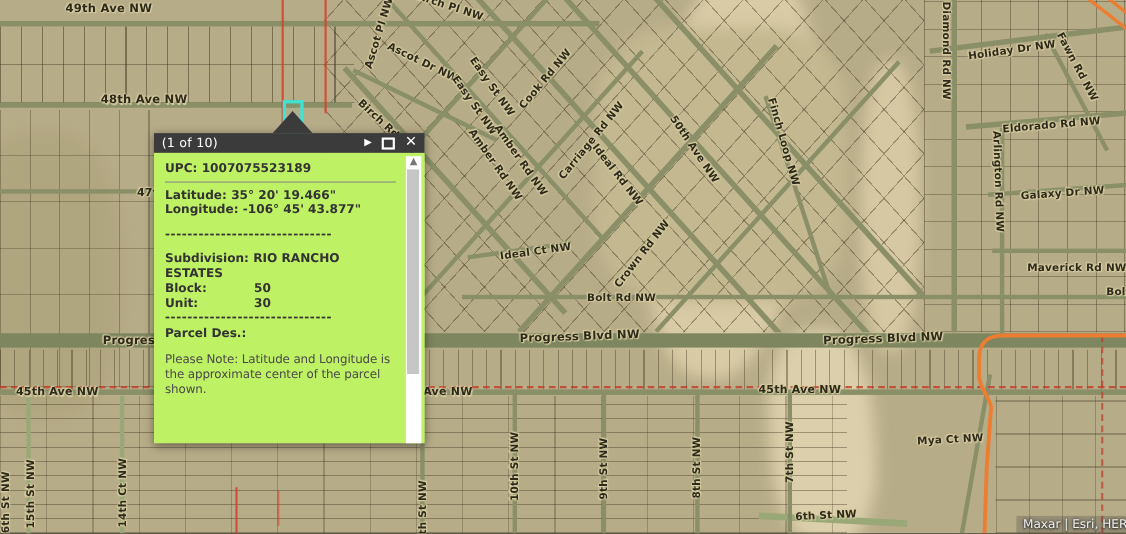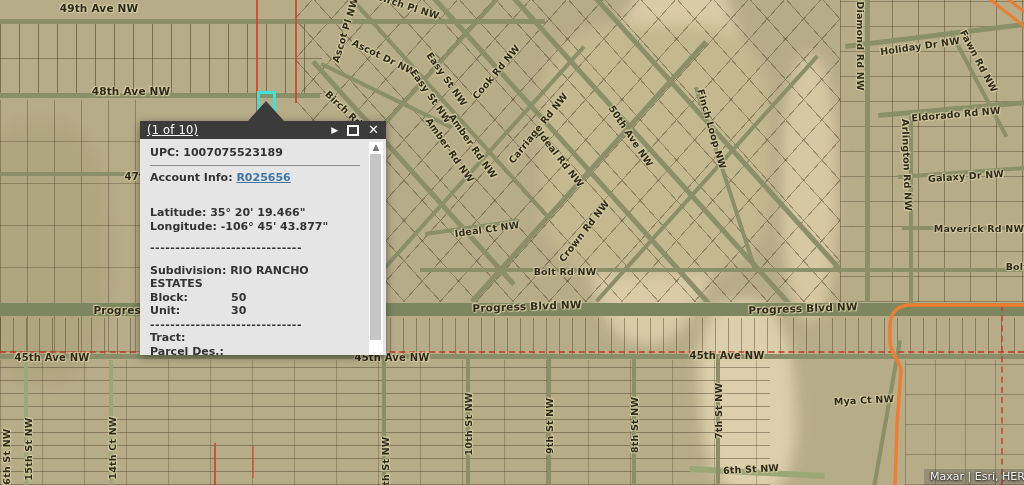--- a/index.html
+++ b/index.html
@@ -26,26 +26,26 @@
       padding:0 6px;background:rgba(70,70,70,.28);color:#f2f2f2;font-size:11px;
       white-space:nowrap;text-shadow:0 1px 2px #222,0 0 3px #222;}
   
   #popup{position:absolute;left:140px;top:121px;width:246px;z-index:50;
       box-shadow:0 2px 8px rgba(0,0,0,.45);}
   #popup-anchor{position:absolute;left:108px;top:-20px;width:0;height:0;
       border-left:18px solid transparent;border-right:18px solid transparent;
       border-bottom:20px solid #3b3b3b;}
   #popup-header{height:18px;background:#3b3b3b;color:#fff;display:flex;align-items:center;
       padding:0 7px;font-size:11.5px;}
-  #popup-title{flex:1;letter-spacing:.2px;text-decoration:underline;}
+  #popup-title{flex:1;letter-spacing:.2px;}
   .hdr-icon{color:#fff;margin-left:9px;cursor:pointer;line-height:18px;}
   #next-icon{font-size:9px;}
   #maximize-icon{width:8px;height:7px;border:2px solid #fff;display:inline-block;}
   #close-icon{font-size:13px;font-weight:bold;}
-  #popup-body{position:relative;background:#e5e5e5;height:216px;box-sizing:border-box;
+  #popup-body{position:relative;background:#bef264;height:264px;box-sizing:border-box;
       padding:7px 26px 4px 10px;font-size:11px;line-height:13.5px;color:#333;
       font-weight:bold;overflow:hidden;}
   .row{white-space:nowrap;}
   .hr{border:none;border-top:1px solid #8a8a8a;margin:5px 0;width:100%;}
   .acct{margin-bottom:22px;}
   a.plink{color:#3f76a8;text-decoration:underline;cursor:pointer;}
   .sep{margin-top:8px;letter-spacing:.5px;}
   .sep2{letter-spacing:.5px;}
   .subdiv{margin-top:9px;width:180px;white-space:normal;}
   .kv{display:flex;}
@@ -185,21 +185,21 @@
         <span class="maplabel" style="left: 634px; top: 425px; transform: translate(-50%, -50%) rotate(-90deg);">8th St NW</span>
         <span class="maplabel" style="left: 718px; top: 411px; transform: translate(-50%, -50%) rotate(-90deg);">7th St NW</span>
         <span class="maplabel" style="left: 751px; top: 469px; transform: translate(-50%, -50%) rotate(-3deg);">6th St NW</span>
         <span class="maplabel" style="left: 864px; top: 400px; transform: translate(-50%, -50%) rotate(-3deg);">Mya Ct NW</span>
         <span class="maplabel" style="left: 920px; top: 46px; transform: translate(-50%, -50%) rotate(-8deg);">Holiday Dr NW</span>
         <span class="maplabel" style="left: 860px; top: 46px; transform: translate(-50%, -50%) rotate(90deg);">Diamond Rd NW</span>
         <span class="maplabel" style="left: 979px; top: 61px; transform: translate(-50%, -50%) rotate(62deg);">Fawn Rd NW</span>
         <span class="maplabel" style="left: 956px; top: 114px; transform: translate(-50%, -50%) rotate(-5deg);">Eldorado Rd NW</span>
         <span class="maplabel" style="left: 907px; top: 165px; transform: translate(-50%, -50%) rotate(88deg);">Arlington Rd NW</span>
         <span class="maplabel" style="left: 966px; top: 176px; transform: translate(-50%, -50%) rotate(-4deg);">Galaxy Dr NW</span>
-        <span class="maplabel" style="left: 979px; top: 228px; transform: translate(-50%, -50%) rotate(0deg);">Maverick Rd NW</span>
+        <span class="maplabel" style="left: 979px; top: 244px; transform: translate(-50%, -50%) rotate(0deg);">Maverick Rd NW</span>
       </div>
 
     <div id="attribution">Maxar | Esri, HERE</div>
   </div>
 
   <div id="popup">
     <div id="popup-anchor"></div>
 
     <div id="popup-header">
       <span id="popup-title">(1 of 10)</span>
@@ -207,45 +207,41 @@
       <span id="maximize-icon" class="hdr-icon"></span>
       <span id="close-icon" class="hdr-icon">✕</span>
     </div>
 
     <div id="popup-body">
       <div class="row">
         <span>UPC:</span>
         <span>1007075523189</span>
       </div>
       <hr class="hr">
-      <div class="row acct">
-        <span>Account Info:</span>
-        <a class="plink">R025656</a>
-      </div>
       <div class="row">
         <span>Latitude:</span>
         <span>35° 20' 19.466"</span>
       </div>
       <div class="row">
         <span>Longitude:</span>
         <span>-106° 45' 43.877"</span>
       </div>
       <div class="row sep">------------------------------</div>
       <div class="subdiv">Subdivision: RIO RANCHO ESTATES</div>
       <div class="kv">
         <span class="k">Block:</span>
         <span>50</span>
       </div>
       <div class="kv">
         <span class="k">Unit:</span>
         <span>30</span>
       </div>
       <div class="row sep2">------------------------------</div>
-      <div class="row">Tract:</div>
       <div class="row">Parcel Des.:</div>
+      <div class="note">Please Note: Latitude and Longitude is the approximate center of the parcel shown.</div>
 
       <div id="popup-scrollbar">
         <span id="sb-up" class="sb-arrow">▲</span>
         <div id="sb-thumb"></div>
         <span id="sb-down" class="sb-arrow">▼</span>
       </div>
     </div>
   </div>
 
 </div>

